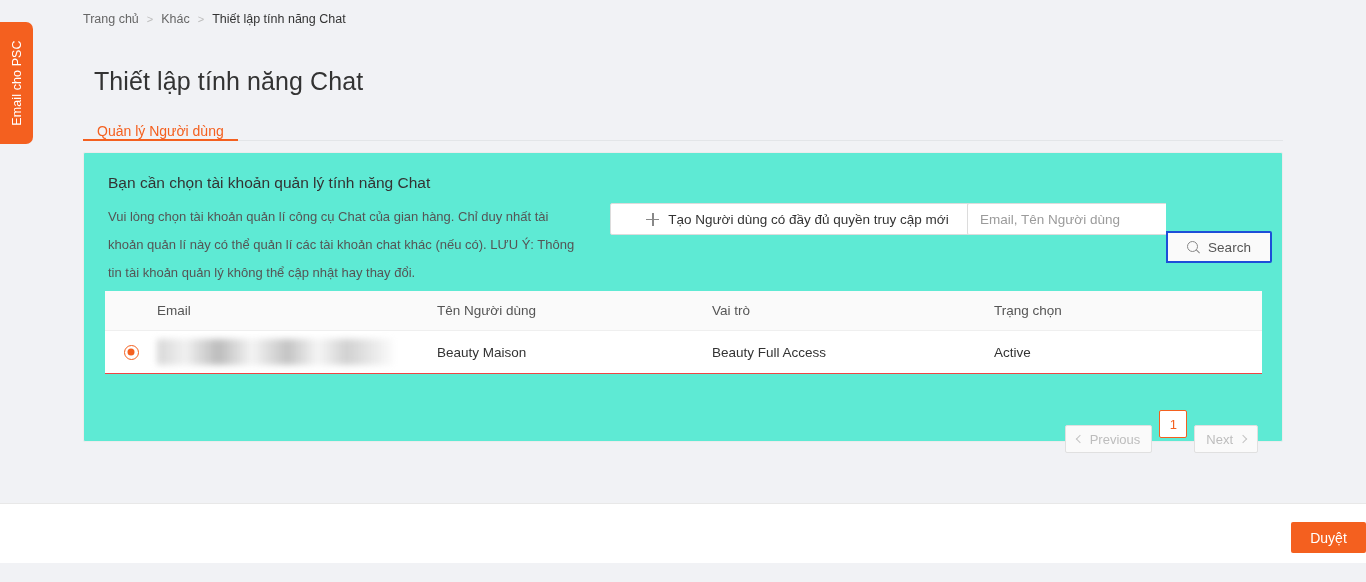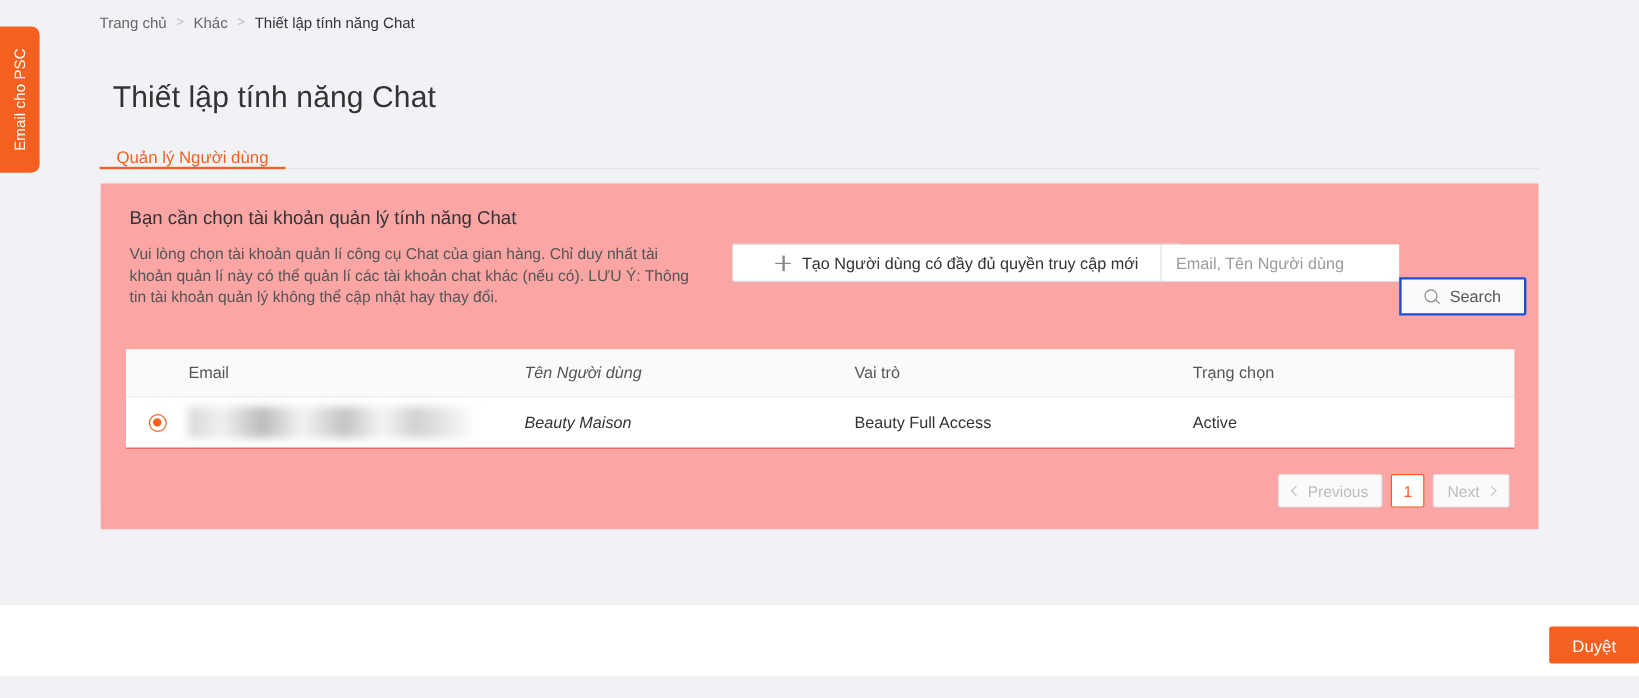--- a/index.html
+++ b/index.html
@@ -90,37 +90,37 @@
     cursor: pointer;
     border-bottom: 2px solid #f4601f;
   }
 
   
   .card {
     position: absolute;
     left: 83px; top: 152px;
     width: 1200px;
     height: 290px;
-    background: #fca5a5;
+    background: #5eead4;
     border: 1px solid #ececec;
     border-radius: 2px;
   }
 
   .card-heading {
     position: absolute;
     left: 24px; top: 21px;
     font-size: 15.5px;
     color: #333;
   }
   .card-desc {
     position: absolute;
     left: 24px; top: 50px;
     width: 470px;
     font-size: 13px;
-    line-height: 18px;
+    line-height: 28px;
     color: #555;
   }
 
   
   .create-btn {
     position: absolute;
     left: 526px; top: 50px;
     width: 375px; height: 32px;
     background: #ffffff;
     border: 1px solid #dcdcdc;
@@ -223,21 +223,21 @@
     display: flex;
     align-items: center;
     height: 43px;
     border-bottom: 1px solid #ef4444;
     font-size: 13.5px;
     color: #333;
     background: #fff;
   }
   .c-radio { width: 52px; display: flex; justify-content: center; flex: none; }
   .c-email { width: 280px; flex: none; padding-left: 0; }
-  .c-name  { width: 275px; flex: none; font-style: italic; }
+  .c-name  { width: 275px; flex: none; }
   .c-role  { width: 282px; flex: none; }
   .c-status{ width: 268px; flex: none; }
   .thead .c-email { padding-left: 0; }
 
   .radio {
     width: 15px; height: 15px;
     border: 1.6px solid #f4601f;
     border-radius: 50%;
     position: relative;
     cursor: pointer;
@@ -286,20 +286,21 @@
     border: 1px solid #e0e0e0;
     border-radius: 2px;
     background: #fafafa;
     display: flex;
     align-items: center;
     justify-content: center;
     gap: 7px;
     font-size: 13px;
     color: #bdbdbd;
     cursor: default;
+    margin-top: 30px;
   }
   .pg-num {
     height: 28px;
     width: 28px;
     padding: 0;
     border: 1px solid #f4601f;
     border-radius: 2px;
     background: #ffffff;
     color: #f4601f;
     display: flex;

